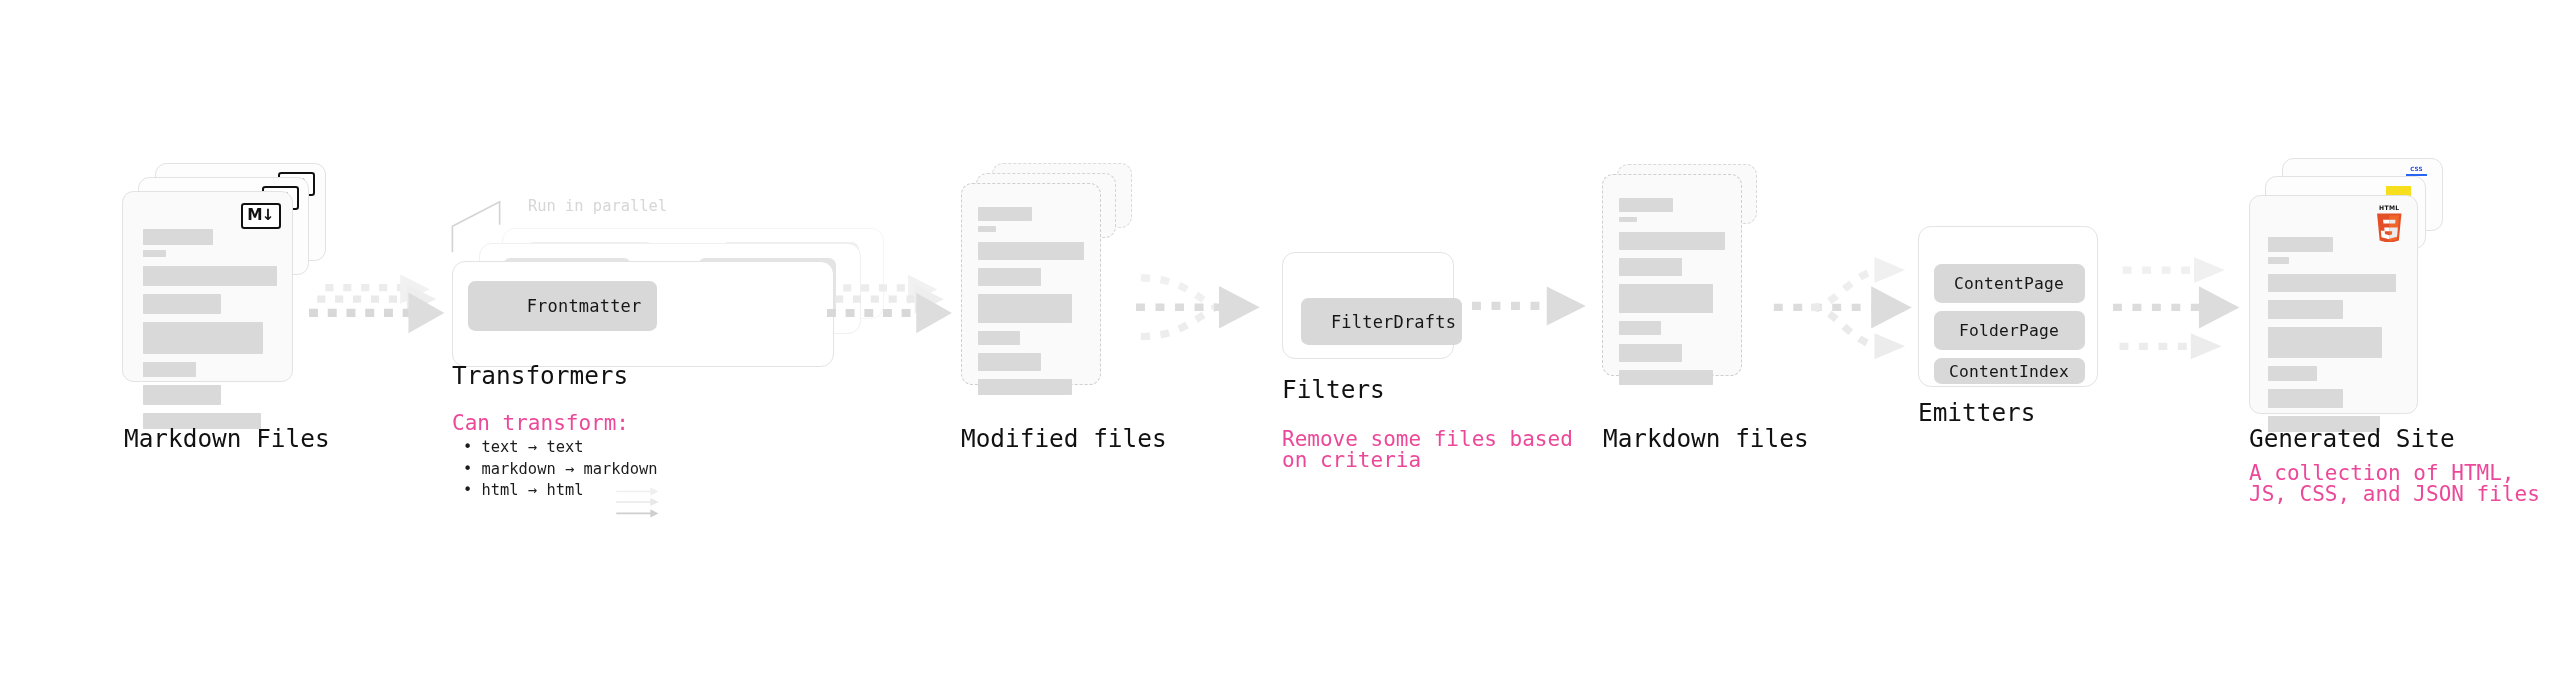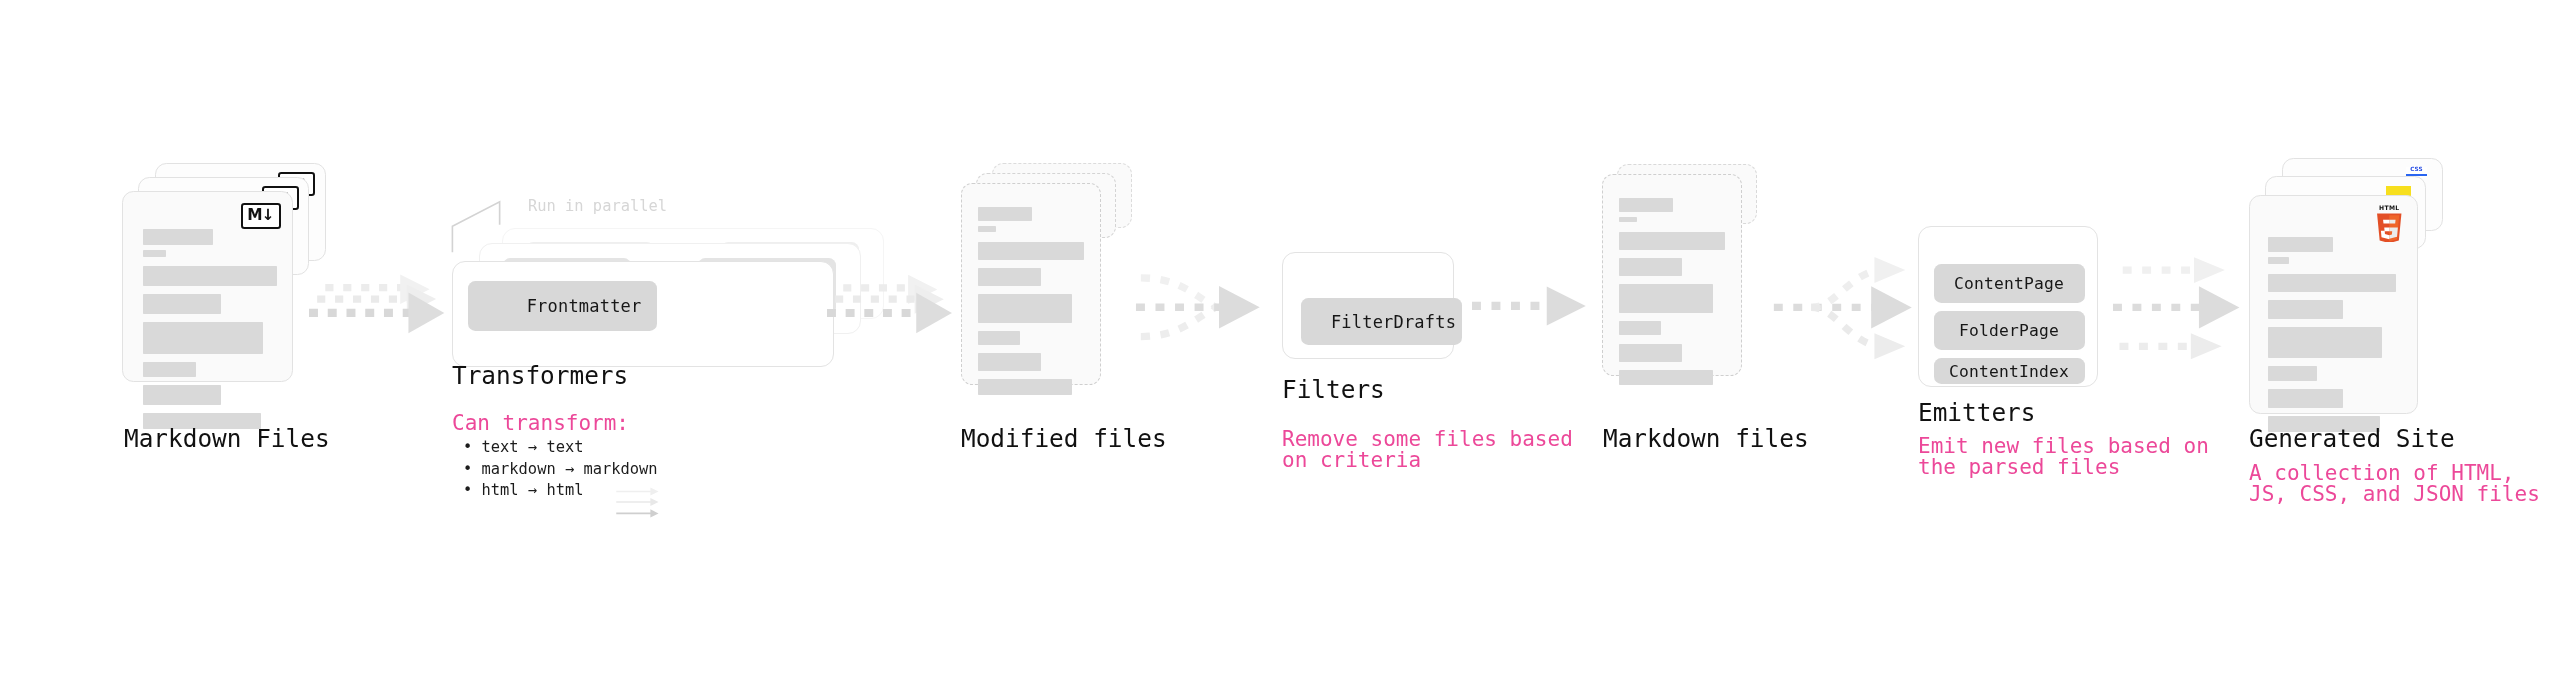--- a/index.html
+++ b/index.html
@@ -262,22 +262,20 @@
     <polygon points="122,62 172,88 122,114" fill="#dcdcdc"></polygon>
     <polygon points="126,120 164,136 126,152" fill="#ececec"></polygon>
   </svg>
 
   <div class="pbox" style="left:1918px;top:226px;width:180px;height:161px;">
     <div class="pill" style="left:14.6px;top:13px;width:151px;height:39px;font-size:16.3px;">ContentPage</div>
     <div class="pill" style="left:14.6px;top:60px;width:151px;height:39px;font-size:16.3px;">FolderPage</div>
     <div class="pill" style="left:14.6px;top:107px;width:151px;height:26px;font-size:16.3px;">ContentIndex</div>
   </div>
   <div class="title" style="left:1918px;top:398px;">Emitters</div>
-  <div class="sub" style="left:1918px;top:436px;">Emit new files based on
-the parsed files</div>
 
   <svg class="arrow" style="left:2113px;top:236px;width:154px;height:146px;" viewBox="0 0 190 180">
     <g fill="none" stroke-width="9" stroke-dasharray="11 13">
       <line x1="12" y1="42" x2="104" y2="42" stroke="#f0f0f0"></line>
       <line x1="0" y1="88" x2="110" y2="88" stroke="#dcdcdc"></line>
       <line x1="8" y1="136" x2="100" y2="136" stroke="#ececec"></line>
     </g>
     <polygon points="100,26 138,42 100,58" fill="#f0f0f0"></polygon>
     <polygon points="106,62 156,88 106,114" fill="#dcdcdc"></polygon>
     <polygon points="96,120 134,136 96,152" fill="#ececec"></polygon>

